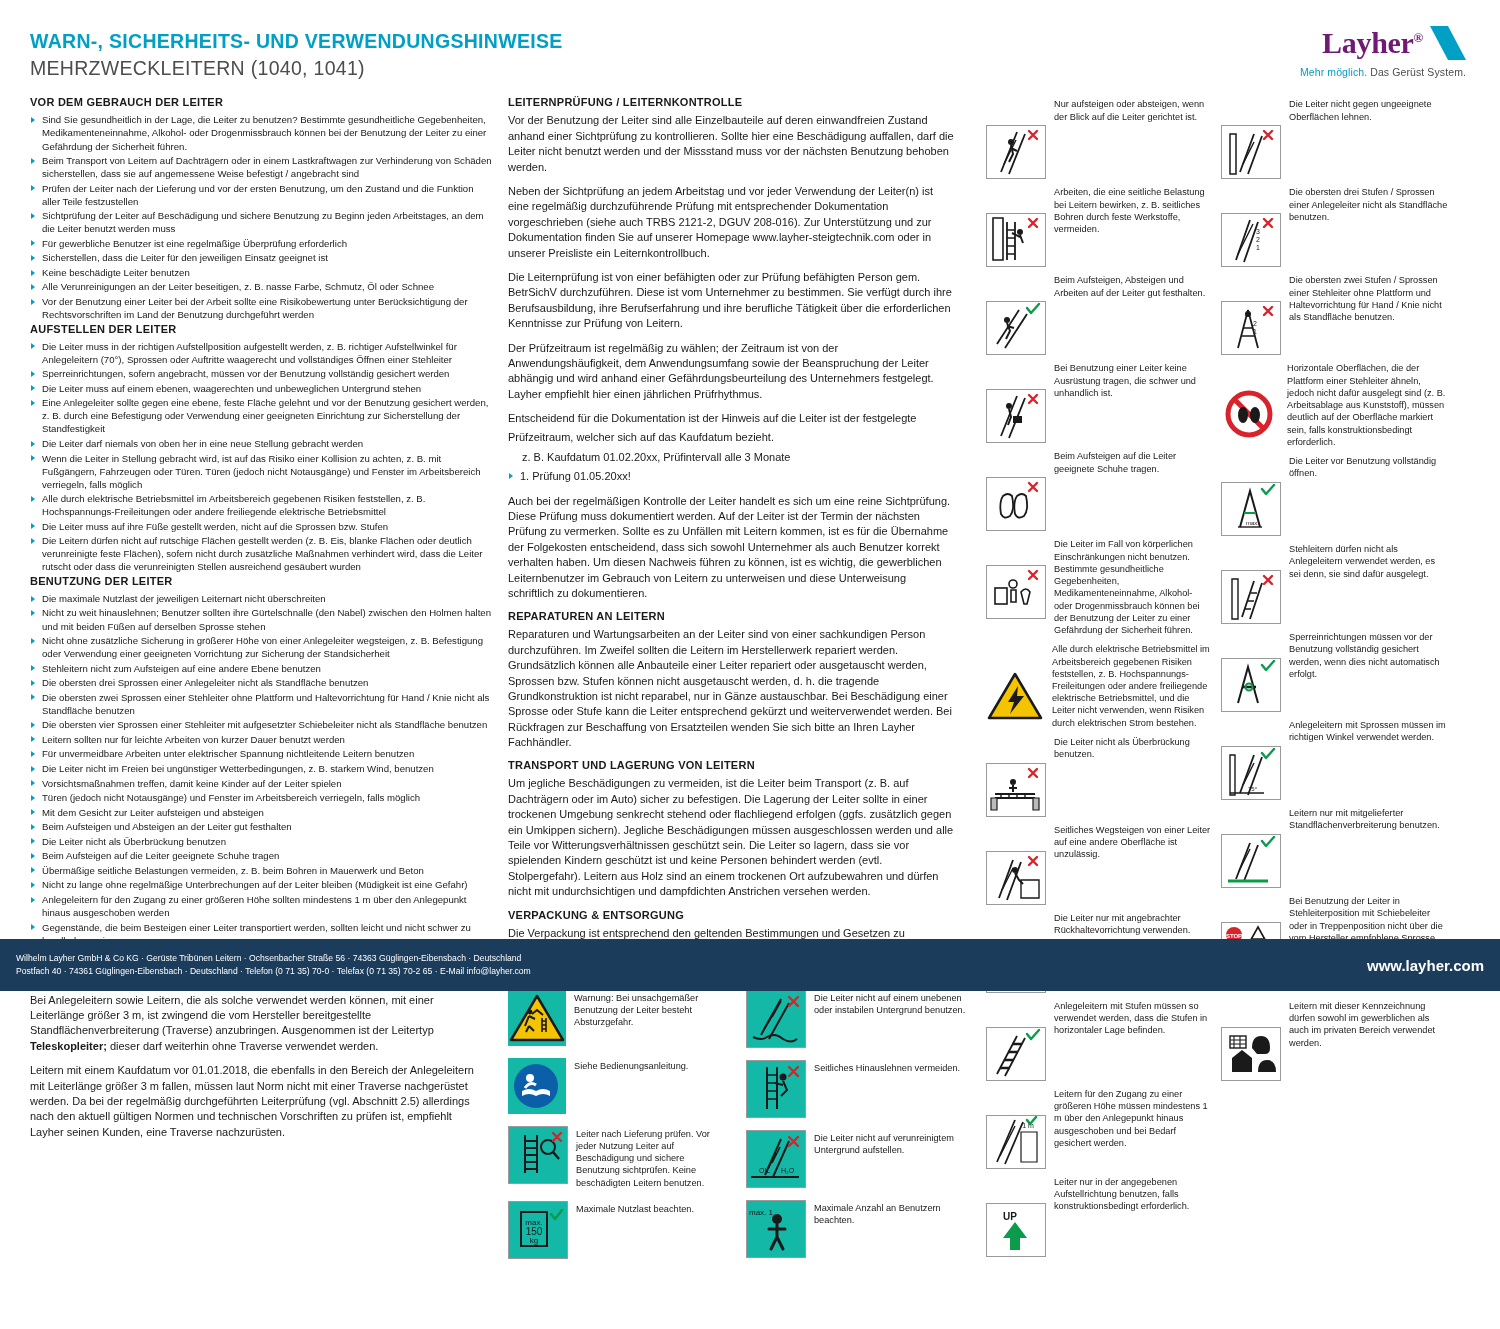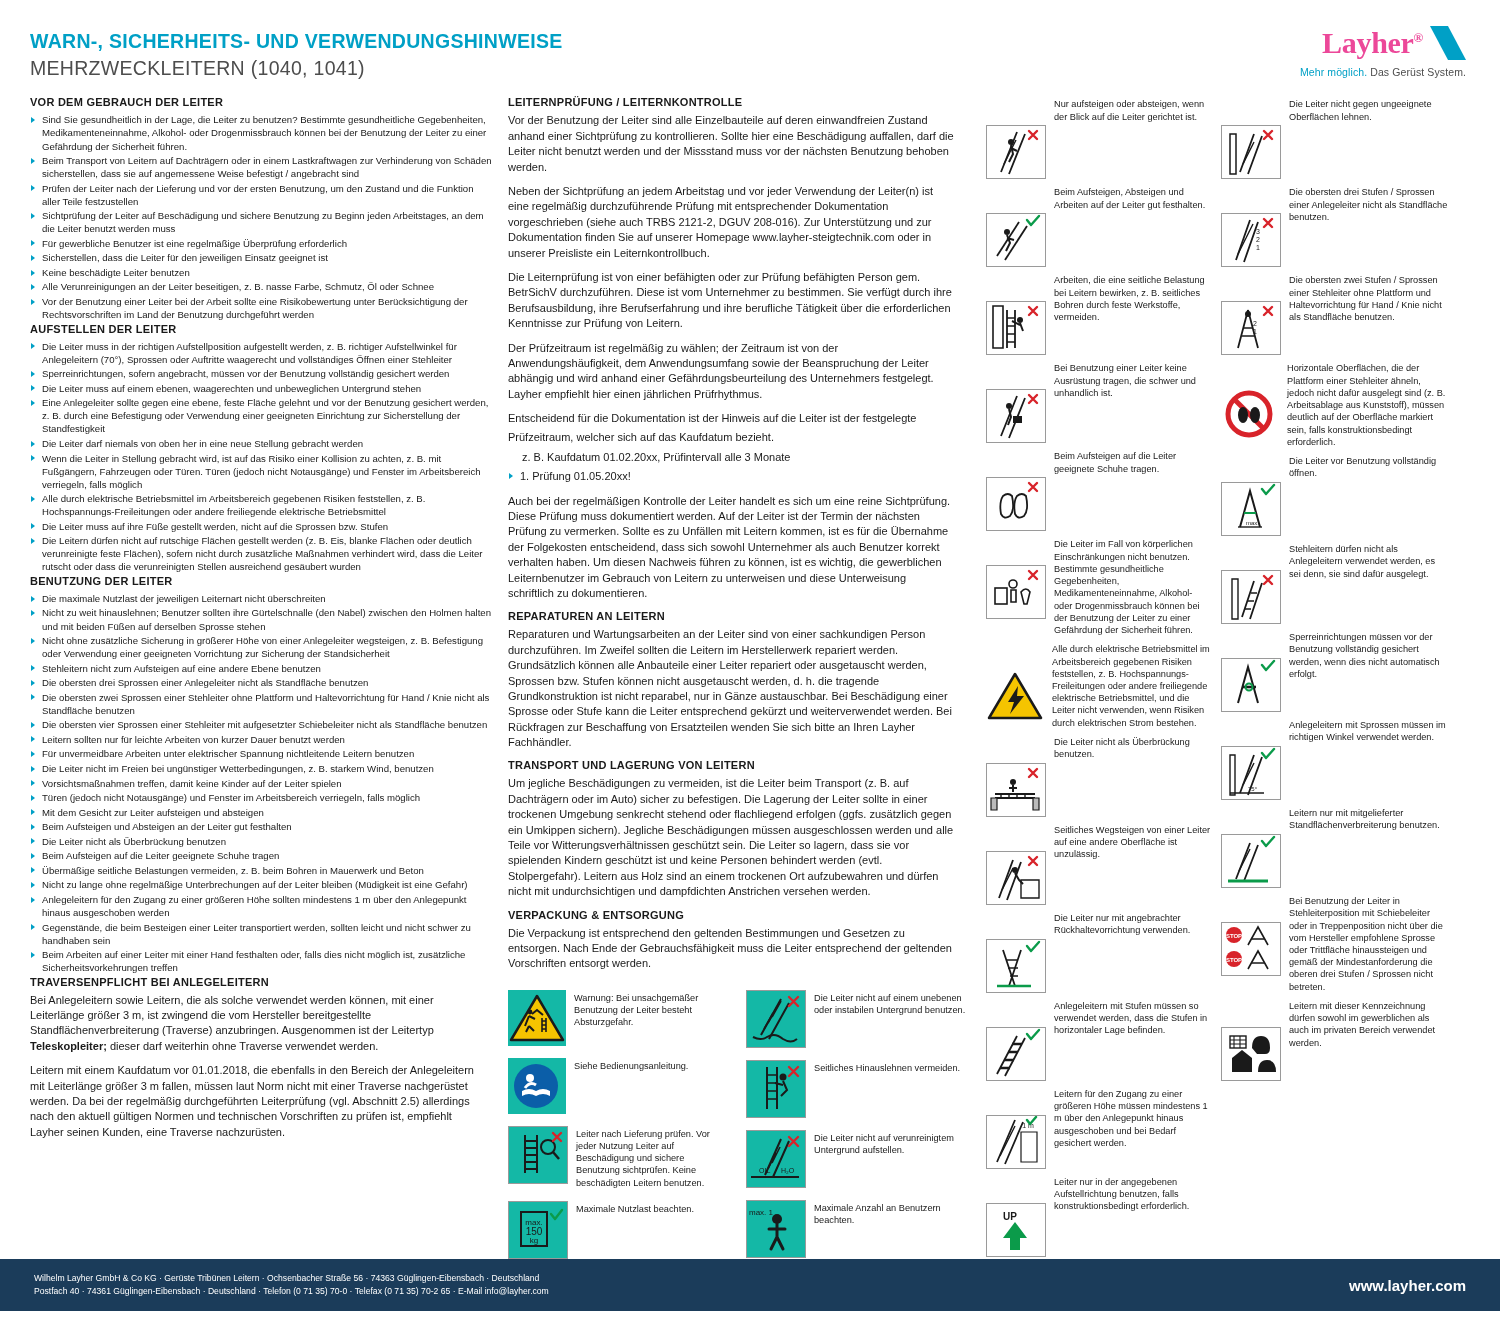--- a/index.html
+++ b/index.html
@@ -1,25 +1,25 @@
 <!DOCTYPE html>
 <html><head>
 <meta charset="utf-8">
 <style>
   html,body{margin:0;padding:0;background:#ffffff;}
   body{width:1500px;height:1329px;font-family:"Liberation Sans",sans-serif;color:#1a1a1a;position:relative;overflow:hidden;}
-  .page{position:relative;width:1500px;height:1311px;box-sizing:border-box;padding:26px 30px 0 30px;}
+  .page{position:relative;width:1500px;height:991px;box-sizing:border-box;padding:26px 30px 0 30px;}
   
   .header{display:flex;justify-content:space-between;align-items:flex-start;}
   .title-block{padding-top:4px;}
   .title-main{color:#00a0c6;font-size:19.5px;font-weight:bold;letter-spacing:.3px;line-height:1.15;}
   .title-sub{color:#4d4d4d;font-size:19.5px;font-weight:normal;letter-spacing:.3px;margin-top:5px;}
   .logo-block{text-align:right;padding-right:4px;}
   .logo-row{display:flex;align-items:center;justify-content:flex-end;gap:7px;}
-  .logo-word{font-family:"Liberation Serif",serif;font-size:30px;font-weight:bold;color:#ec4899;letter-spacing:-.3px;margin-left:44px;}
+  .logo-word{font-family:"Liberation Serif",serif;font-size:30px;font-weight:bold;color:#701a75;letter-spacing:-.3px;margin-left:44px;}
   .logo-word sup{font-size:13px;vertical-align:super;}
   .logo-tag{font-size:10.5px;color:#00a0c6;margin-top:6px;letter-spacing:.1px;}
   .logo-tag b{color:#4d4d4d;font-weight:normal;}
   
   .columns{display:flex;gap:0;margin-top:16px;align-items:flex-start;}
   .col-text{width:478px;padding-right:16px;box-sizing:border-box;}
   .col-text2{width:478px;padding-right:18px;box-sizing:border-box;}
   .col-ico{width:235px;box-sizing:border-box;padding-right:8px;}
   h2.sec{font-size:11px;font-weight:bold;color:#1a1a1a;letter-spacing:.25px;margin:0 0 5px 0;text-transform:uppercase;}
   h2.sec.sp{}
@@ -39,21 +39,21 @@
   .pic-box.nb{border:none;}
   .pic-cap{font-size:9.2px;line-height:1.33;padding-top:2px;}
   
   .bottom-pics{display:flex;gap:16px;margin-top:18px;}
   .bp-col{display:flex;flex-direction:column;gap:12px;width:228px;}
   .bp-row{display:flex;gap:8px;align-items:flex-start;}
   .bp-box{width:58px;height:56px;border:1px solid #9a9a9a;flex:0 0 58px;position:relative;background:#14b8a6;}
   .bp-box.nobord{border:none;}
   .bp-cap{font-size:9.2px;line-height:1.33;padding-top:2px;}
   
-  .footer{position:absolute;left:0;bottom:0;width:1500px;height:52px;background:#1b3c5a;color:#fff;display:flex;align-items:center;justify-content:space-between;box-sizing:border-box;padding:0 34px;}
+  .footer{position:absolute;left:0;bottom:0;width:1500px;height:52px;background:#1b3c5a;color:#fff;display:flex;align-items:center;justify-content:space-between;box-sizing:border-box;padding:0 16px;}
   .footer-left{font-size:8.6px;line-height:1.5;}
   .footer-right{font-size:15px;font-weight:bold;}
   
   svg{display:block;}
   .tick{stroke:#0b9b4a;stroke-width:2.4;fill:none;stroke-linecap:round;stroke-linejoin:round;}
   .cross{stroke:#d8232a;stroke-width:2.4;stroke-linecap:round;}
 </style>
 </head>
 <body>
 
@@ -284,42 +284,42 @@
               <path d="M24 19 l2 9 l-4 8 M24 22 l6 3" stroke="#1a1a1a" stroke-width="2" fill="none"></path>
               <path class="cross" d="M42 5 l8 8 M50 5 l-8 8"></path>
             </svg>
           </div>
           <div class="pic-cap">Nur aufsteigen oder absteigen, wenn der Blick auf die Leiter gerichtet ist.</div>
         </div>
 
         <div class="pic-row">
           <div class="pic-box">
             <svg width="56" height="50" viewBox="0 0 56 50">
+              <path d="M6 4 h10 v42 h-10 z" fill="none" stroke="#1a1a1a" stroke-width="1.6"></path>
+              <path d="M20 8 v38 M28 8 v38" stroke="#1a1a1a" stroke-width="1.8"></path>
+              <path d="M20 16 h8 M20 24 h8 M20 32 h8 M20 40 h8" stroke="#1a1a1a" stroke-width="1.4"></path>
+              <circle cx="33" cy="18" r="3" fill="#1a1a1a"></circle>
+              <path d="M33 21 l3 8 M33 23 l-8 -4" stroke="#1a1a1a" stroke-width="2" fill="none"></path>
+              <path class="cross" d="M42 5 l8 8 M50 5 l-8 8"></path>
+            </svg>
+          </div>
+          <div class="pic-cap">Arbeiten, die eine seitliche Belastung bei Leitern bewirken, z. B. seitliches Bohren durch feste Werkstoffe, vermeiden.</div>
+        </div>
+
+        <div class="pic-row">
+          <div class="pic-box">
+            <svg width="56" height="50" viewBox="0 0 56 50">
               <path d="M10 42 L32 8" stroke="#1a1a1a" stroke-width="1.8"></path>
               <path d="M18 46 L40 12" stroke="#1a1a1a" stroke-width="1.8"></path>
               <circle cx="20" cy="18" r="3" fill="#1a1a1a"></circle>
               <path d="M20 21 l3 8 l-4 8 M20 24 l7 2" stroke="#1a1a1a" stroke-width="2" fill="none"></path>
               <path class="tick" d="M40 6 l4 5 l8 -9"></path>
             </svg>
           </div>
           <div class="pic-cap">Beim Aufsteigen, Absteigen und Arbeiten auf der Leiter gut festhalten.</div>
-        </div>
-
-        <div class="pic-row">
-          <div class="pic-box">
-            <svg width="56" height="50" viewBox="0 0 56 50">
-              <path d="M6 4 h10 v42 h-10 z" fill="none" stroke="#1a1a1a" stroke-width="1.6"></path>
-              <path d="M20 8 v38 M28 8 v38" stroke="#1a1a1a" stroke-width="1.8"></path>
-              <path d="M20 16 h8 M20 24 h8 M20 32 h8 M20 40 h8" stroke="#1a1a1a" stroke-width="1.4"></path>
-              <circle cx="33" cy="18" r="3" fill="#1a1a1a"></circle>
-              <path d="M33 21 l3 8 M33 23 l-8 -4" stroke="#1a1a1a" stroke-width="2" fill="none"></path>
-              <path class="cross" d="M42 5 l8 8 M50 5 l-8 8"></path>
-            </svg>
-          </div>
-          <div class="pic-cap">Arbeiten, die eine seitliche Belastung bei Leitern bewirken, z. B. seitliches Bohren durch feste Werkstoffe, vermeiden.</div>
         </div>
 
         <div class="pic-row">
           <div class="pic-box">
             <svg width="56" height="50" viewBox="0 0 56 50">
               <path d="M14 46 L30 6 M22 48 L38 8" stroke="#1a1a1a" stroke-width="1.8"></path>
               <circle cx="22" cy="16" r="3" fill="#1a1a1a"></circle>
               <path d="M22 19 l2 8 l-3 8" stroke="#1a1a1a" stroke-width="2" fill="none"></path>
               <rect x="26" y="26" width="9" height="7" fill="#1a1a1a"></rect>
               <path class="cross" d="M42 5 l8 8 M50 5 l-8 8"></path>

